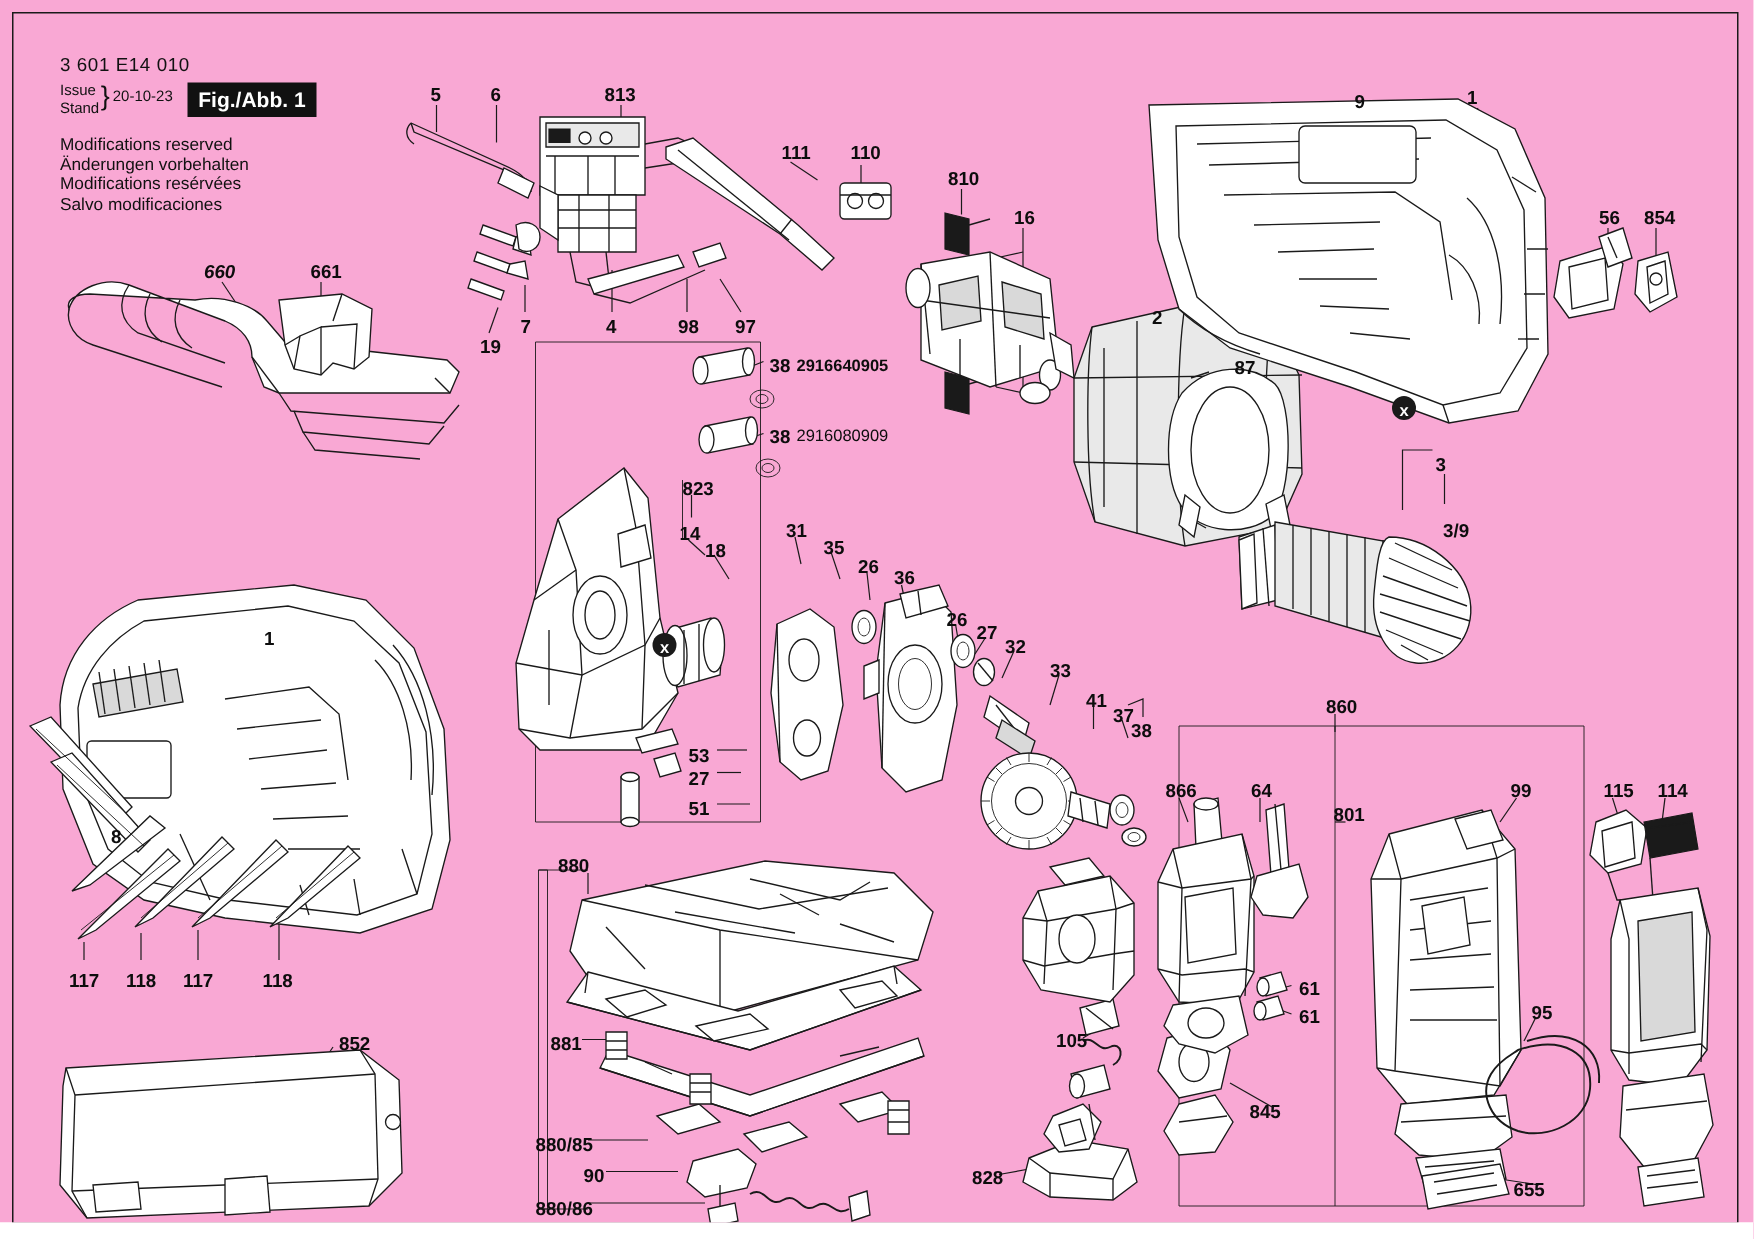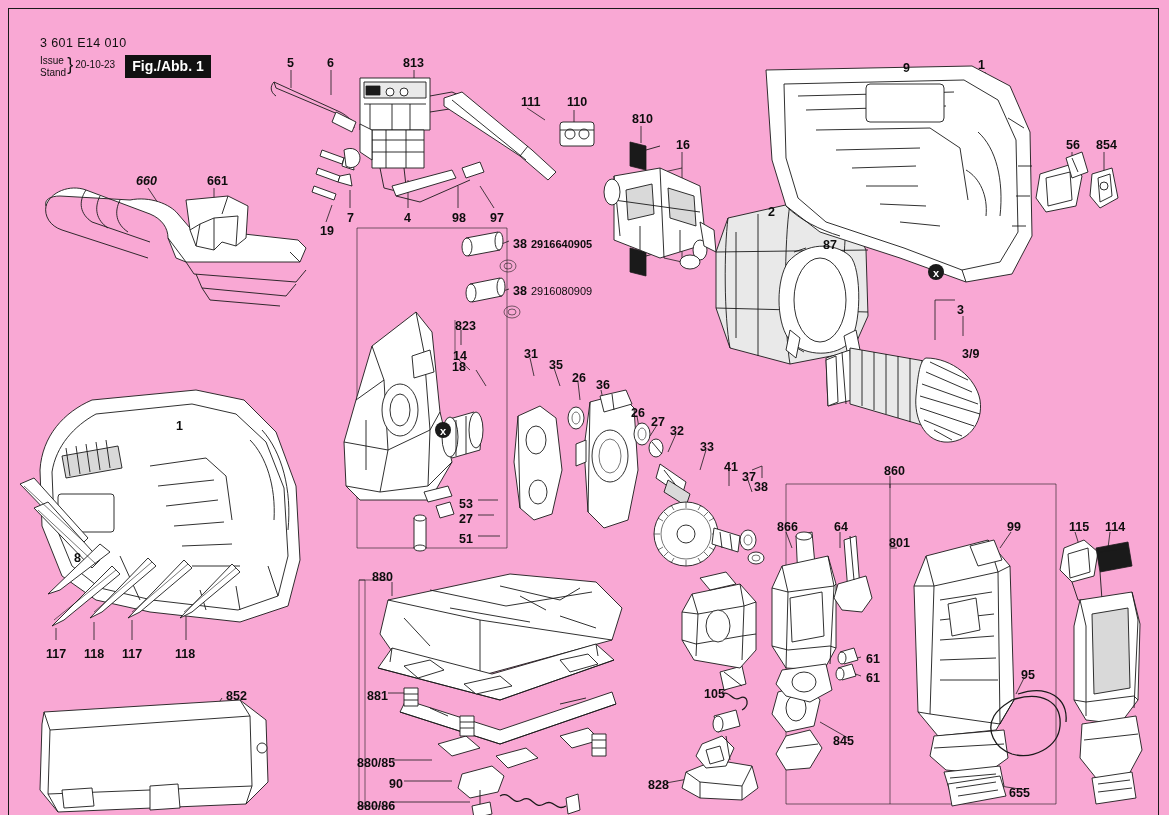--- a/index.html
+++ b/index.html
@@ -64,20 +64,26 @@
   <div class="titleblock">
     <div class="tb-line1">3 601 E14 010</div>
     <div class="tb-row">
       <div>
         <div class="tb-issue">Issue</div>
         <div class="tb-issue">Stand</div>
       </div>
       <div class="tb-brace">}</div>
       <div class="tb-date">20-10-23</div>
       <div class="tb-fig">Fig./Abb. 1</div>
+    </div>
+    <div class="tb-mods">
+      <div>Modifications reserved</div>
+      <div>Änderungen vorbehalten</div>
+      <div>Modifications resérvées</div>
+      <div>Salvo modificaciones</div>
     </div>
   </div>
 
   <svg class="art" viewBox="0 0 1169 826">
 
     <g class="leader">
 
       <path d="M291 70 L291 88"></path>
       <path d="M331 70 L331 95"></path>
       <path d="M414 70 L414 84"></path>
@@ -676,21 +682,21 @@
       <div class="lbl" style="left: 768px; top: 206px;">2</div>
       <div class="lbl" style="left: 823px; top: 239px;">87</div>
       <div class="lbl" style="left: 957px; top: 304px;">3</div>
       <div class="lbl" style="left: 962px; top: 348px;">3/9</div>
       <div class="lbl" style="left: 513px; top: 238px;">38</div>
       <div class="lbl thin" style="left: 531px; top: 238px; font-weight: bold;">2916640905</div>
       <div class="lbl" style="left: 513px; top: 285px;">38</div>
       <div class="lbl thin" style="left: 531px; top: 285px;">2916080909</div>
       <div class="lbl" style="left: 455px; top: 320px;">823</div>
       <div class="lbl" style="left: 453px; top: 350px;">14</div>
-      <div class="lbl" style="left: 452px; top: 361px;">18</div>
+      <div class="lbl" style="left: 470px; top: 361px;">18</div>
       <div class="lbl" style="left: 524px; top: 348px;">31</div>
       <div class="lbl" style="left: 549px; top: 359px;">35</div>
       <div class="lbl" style="left: 572px; top: 372px;">26</div>
       <div class="lbl" style="left: 596px; top: 379px;">36</div>
       <div class="lbl" style="left: 631px; top: 407px;">26</div>
       <div class="lbl" style="left: 651px; top: 416px;">27</div>
       <div class="lbl" style="left: 670px; top: 425px;">32</div>
       <div class="lbl" style="left: 700px; top: 441px;">33</div>
       <div class="lbl" style="left: 724px; top: 461px;">41</div>
       <div class="lbl" style="left: 742px; top: 471px;">37</div>

